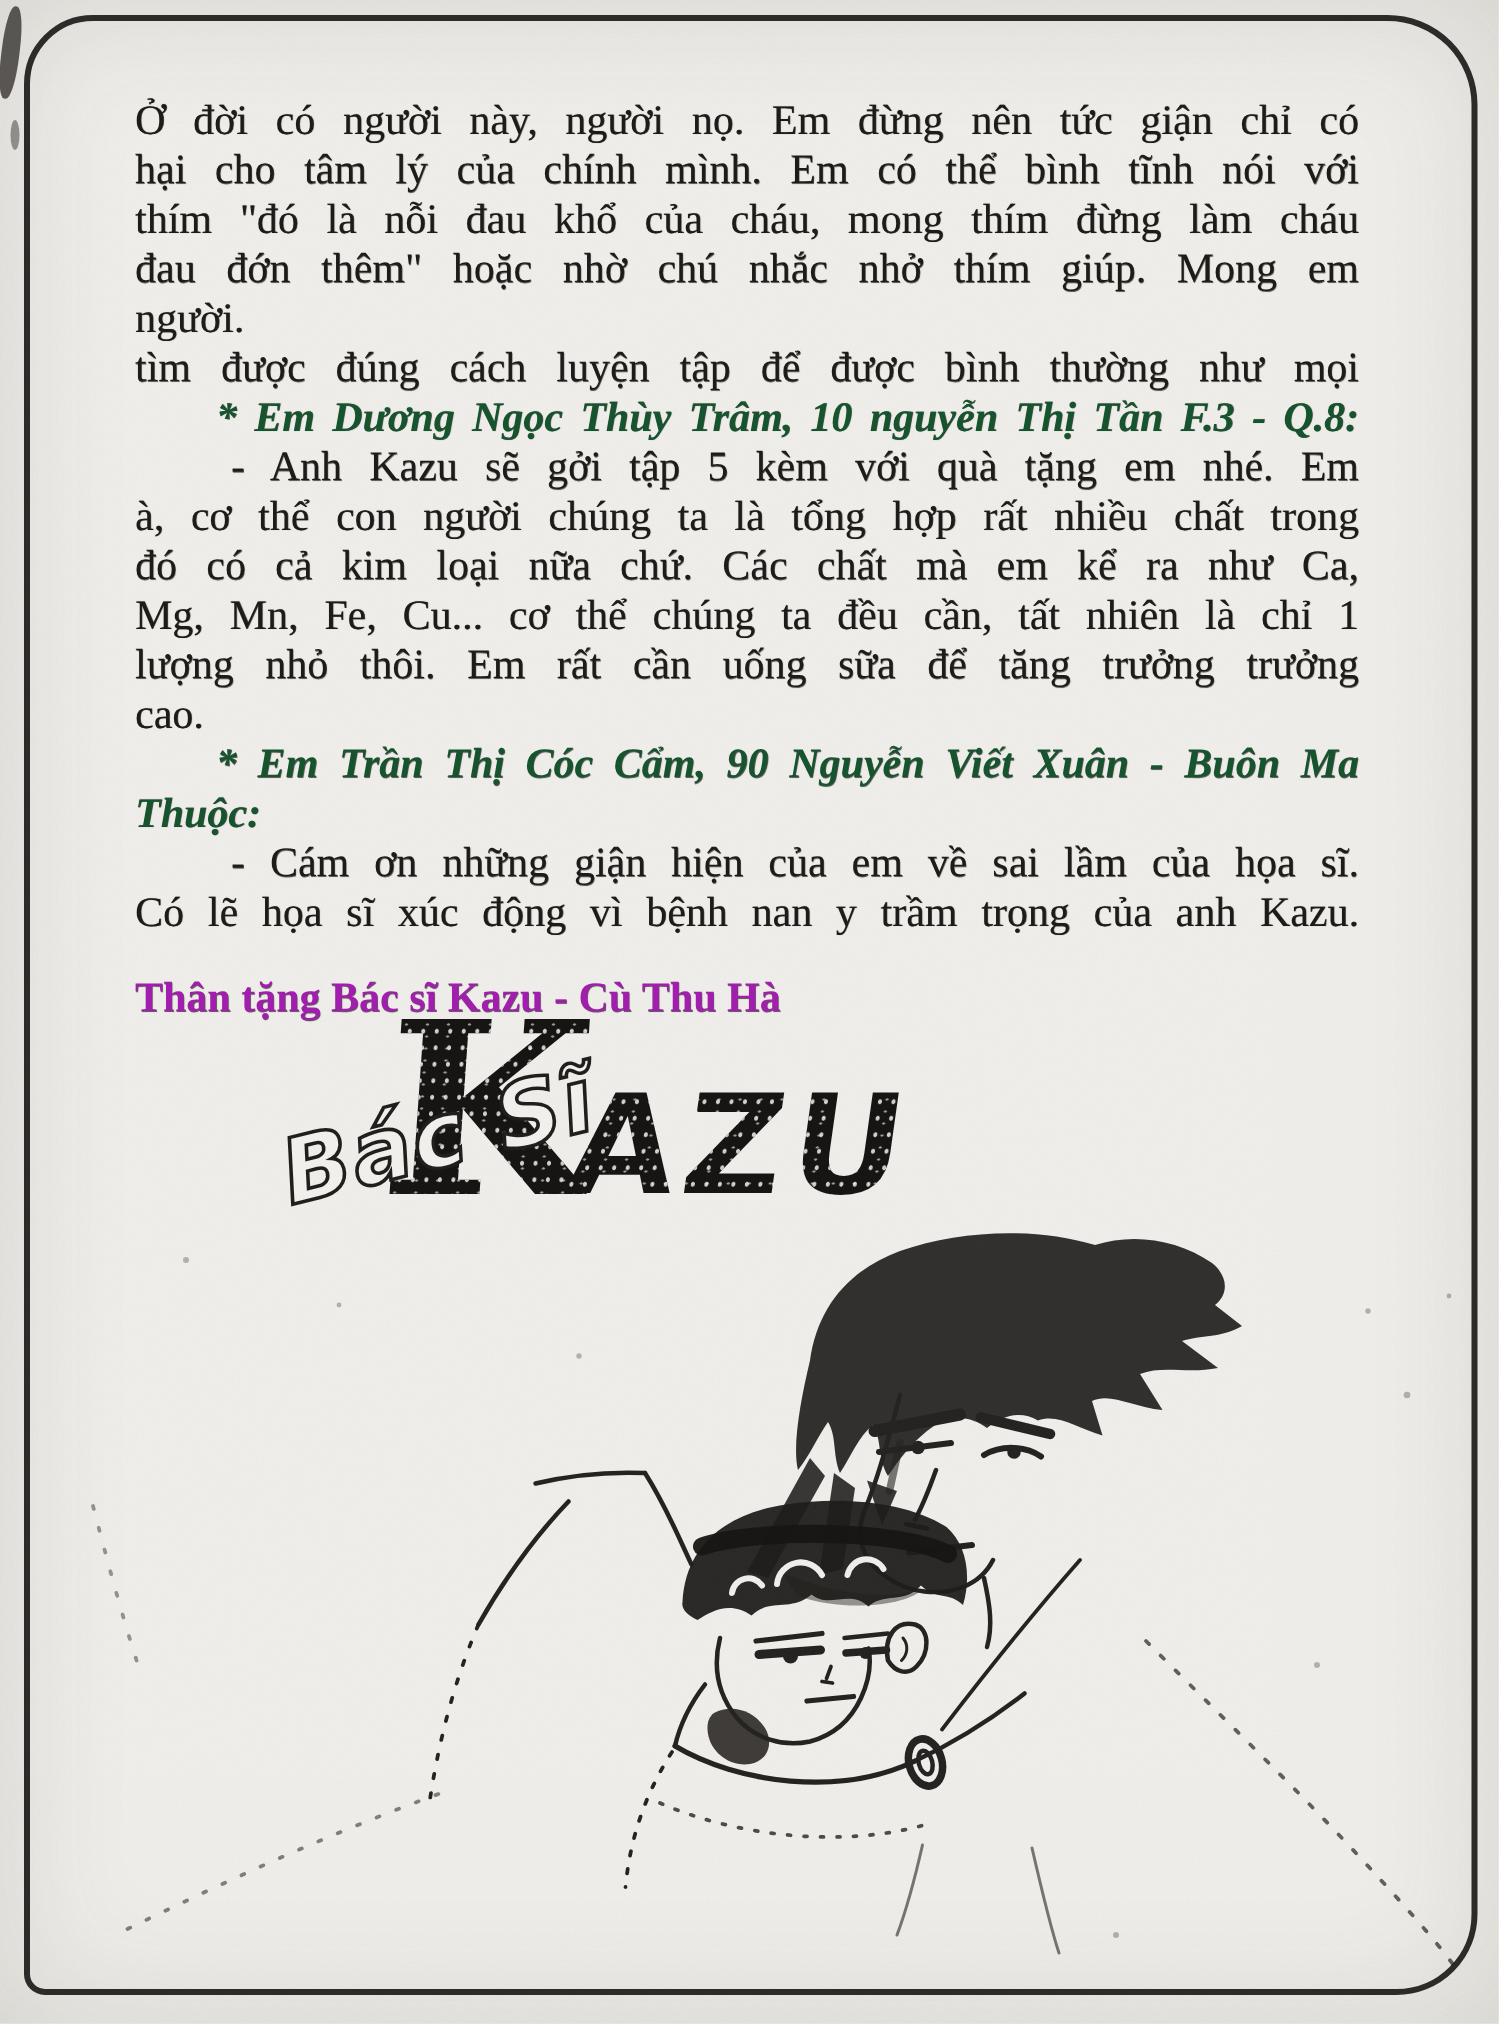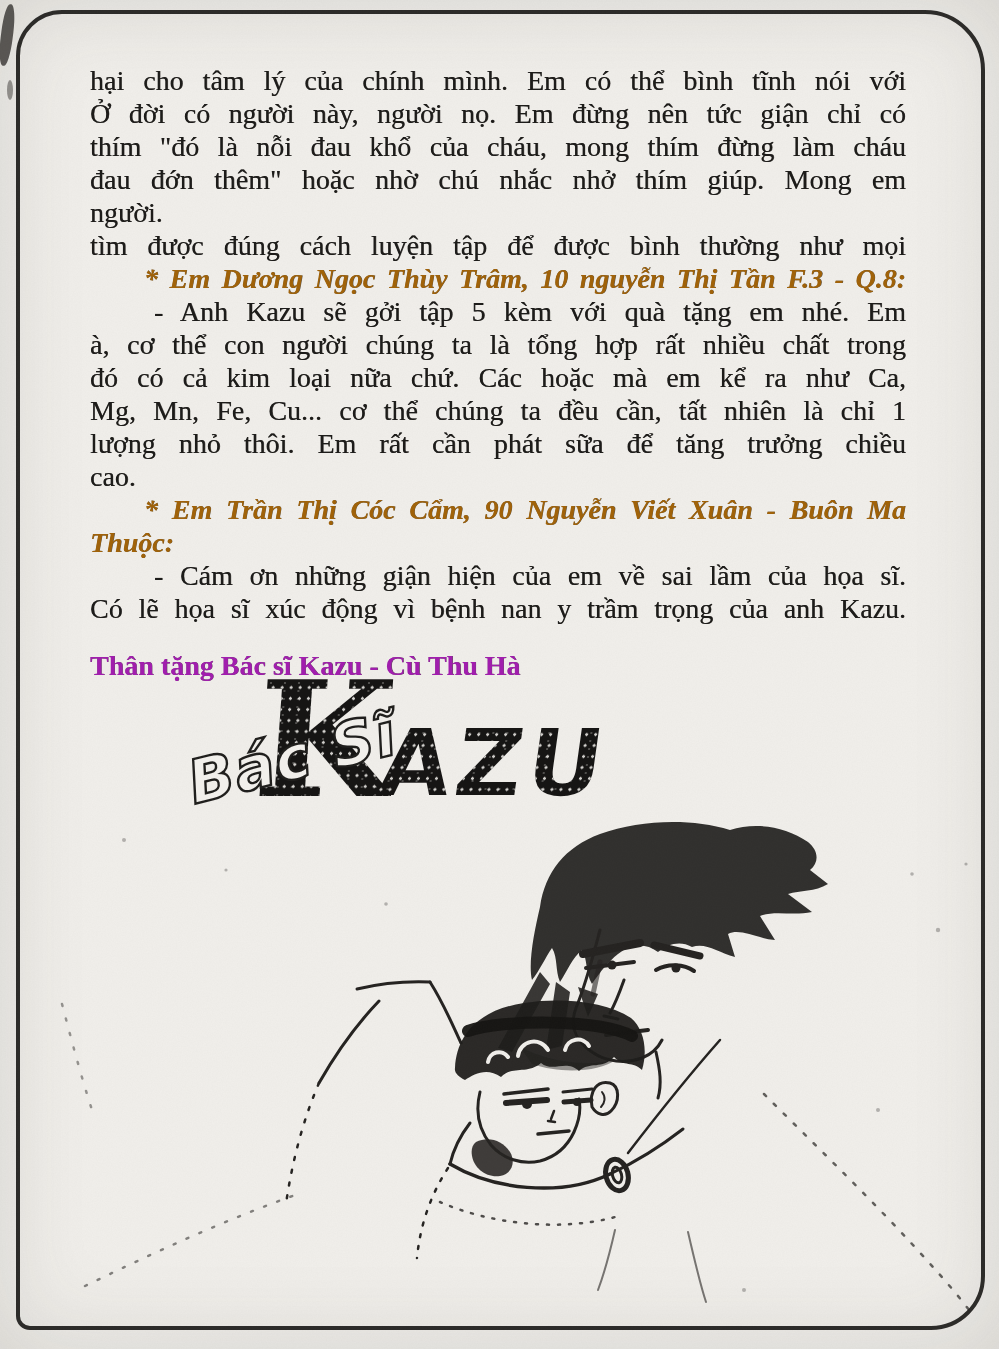--- a/index.html
+++ b/index.html
@@ -29,21 +29,21 @@
 
   .textblock{
     position:absolute;left:90px;top:64px;width:816px;
     font-size:28px;line-height:33px;color:#1b1a18;
     text-shadow:0.35px 0.35px 0.45px rgba(25,23,20,0.7);
   }
   .ln{white-space:normal;}
   .just{text-align:justify;text-align-last:justify;}
   .ind1{text-indent:54px;}
   .ind2{text-indent:64px;}
-  .hdr{font-weight:bold;font-style:italic;color:#a16207;}
+  .hdr{font-weight:bold;font-style:italic;color:#14532d;}
   .ded{margin-top:24px;font-weight:bold;color:#a21caf;}
 
   .logo{position:absolute;left:178px;top:676px;width:470px;height:150px;}
   .logo-k{
     position:absolute;left:78px;top:-16px;z-index:1;
     font-family:"DejaVu Serif", serif;font-weight:bold;
     font-size:160px;line-height:1;color:#1a1917;
     transform:skewX(-4deg);
   }
   .logo-rest{
@@ -77,32 +77,32 @@
 </style>
 </head>
 <body>
 
 <div class="paper"></div>
 <div class="smudge1"></div>
 <div class="smudge2"></div>
 <div class="frame"></div>
 
 <div class="textblock">
+  <div class="ln just">Ở đời có người này, người nọ. Em đừng nên tức giận chỉ có</div>
   <div class="ln just">hại cho tâm lý của chính mình. Em có thể bình tĩnh nói với</div>
-  <div class="ln just">Ở đời có người này, người nọ. Em đừng nên tức giận chỉ có</div>
   <div class="ln just">thím "đó là nỗi đau khổ của cháu, mong thím đừng làm cháu</div>
   <div class="ln just">đau đớn thêm" hoặc nhờ chú nhắc nhở thím giúp. Mong em</div>
   <div class="ln">người.</div>
   <div class="ln just">tìm được đúng cách luyện tập để được bình thường như mọi</div>
   <div class="ln just ind1 hdr">* Em Dương Ngọc Thùy Trâm, 10 nguyễn Thị Tần F.3 - Q.8:</div>
   <div class="ln just ind2">- Anh Kazu sẽ gởi tập 5 kèm với quà tặng em nhé. Em</div>
   <div class="ln just">à, cơ thể con người chúng ta là tổng hợp rất nhiều chất trong</div>
-  <div class="ln just">đó có cả kim loại nữa chứ. Các hoặc mà em kể ra như  Ca,</div>
+  <div class="ln just">đó có cả kim loại nữa chứ. Các chất mà em kể ra như  Ca,</div>
   <div class="ln just">Mg, Mn, Fe, Cu... cơ thể chúng ta đều cần, tất nhiên là chỉ 1</div>
-  <div class="ln just">lượng nhỏ thôi. Em rất cần phát sữa để tăng trưởng chiều</div>
+  <div class="ln just">lượng nhỏ thôi. Em rất cần uống sữa để tăng trưởng trưởng</div>
   <div class="ln">cao.</div>
   <div class="ln just ind1 hdr">* Em Trần Thị Cóc Cẩm, 90 Nguyễn Viết Xuân - Buôn Ma</div>
   <div class="ln hdr">Thuộc:</div>
   <div class="ln just ind2">- Cám ơn những giận hiện của em về sai lầm của họa sĩ.</div>
   <div class="ln just">Có lẽ  họa sĩ xúc động vì bệnh nan y trầm trọng của anh Kazu.</div>
   <div class="ln ded">Thân tặng Bác sĩ Kazu - Cù Thu Hà</div>
 </div>
 
 <div class="logo">
   <span class="logo-k">K</span>

